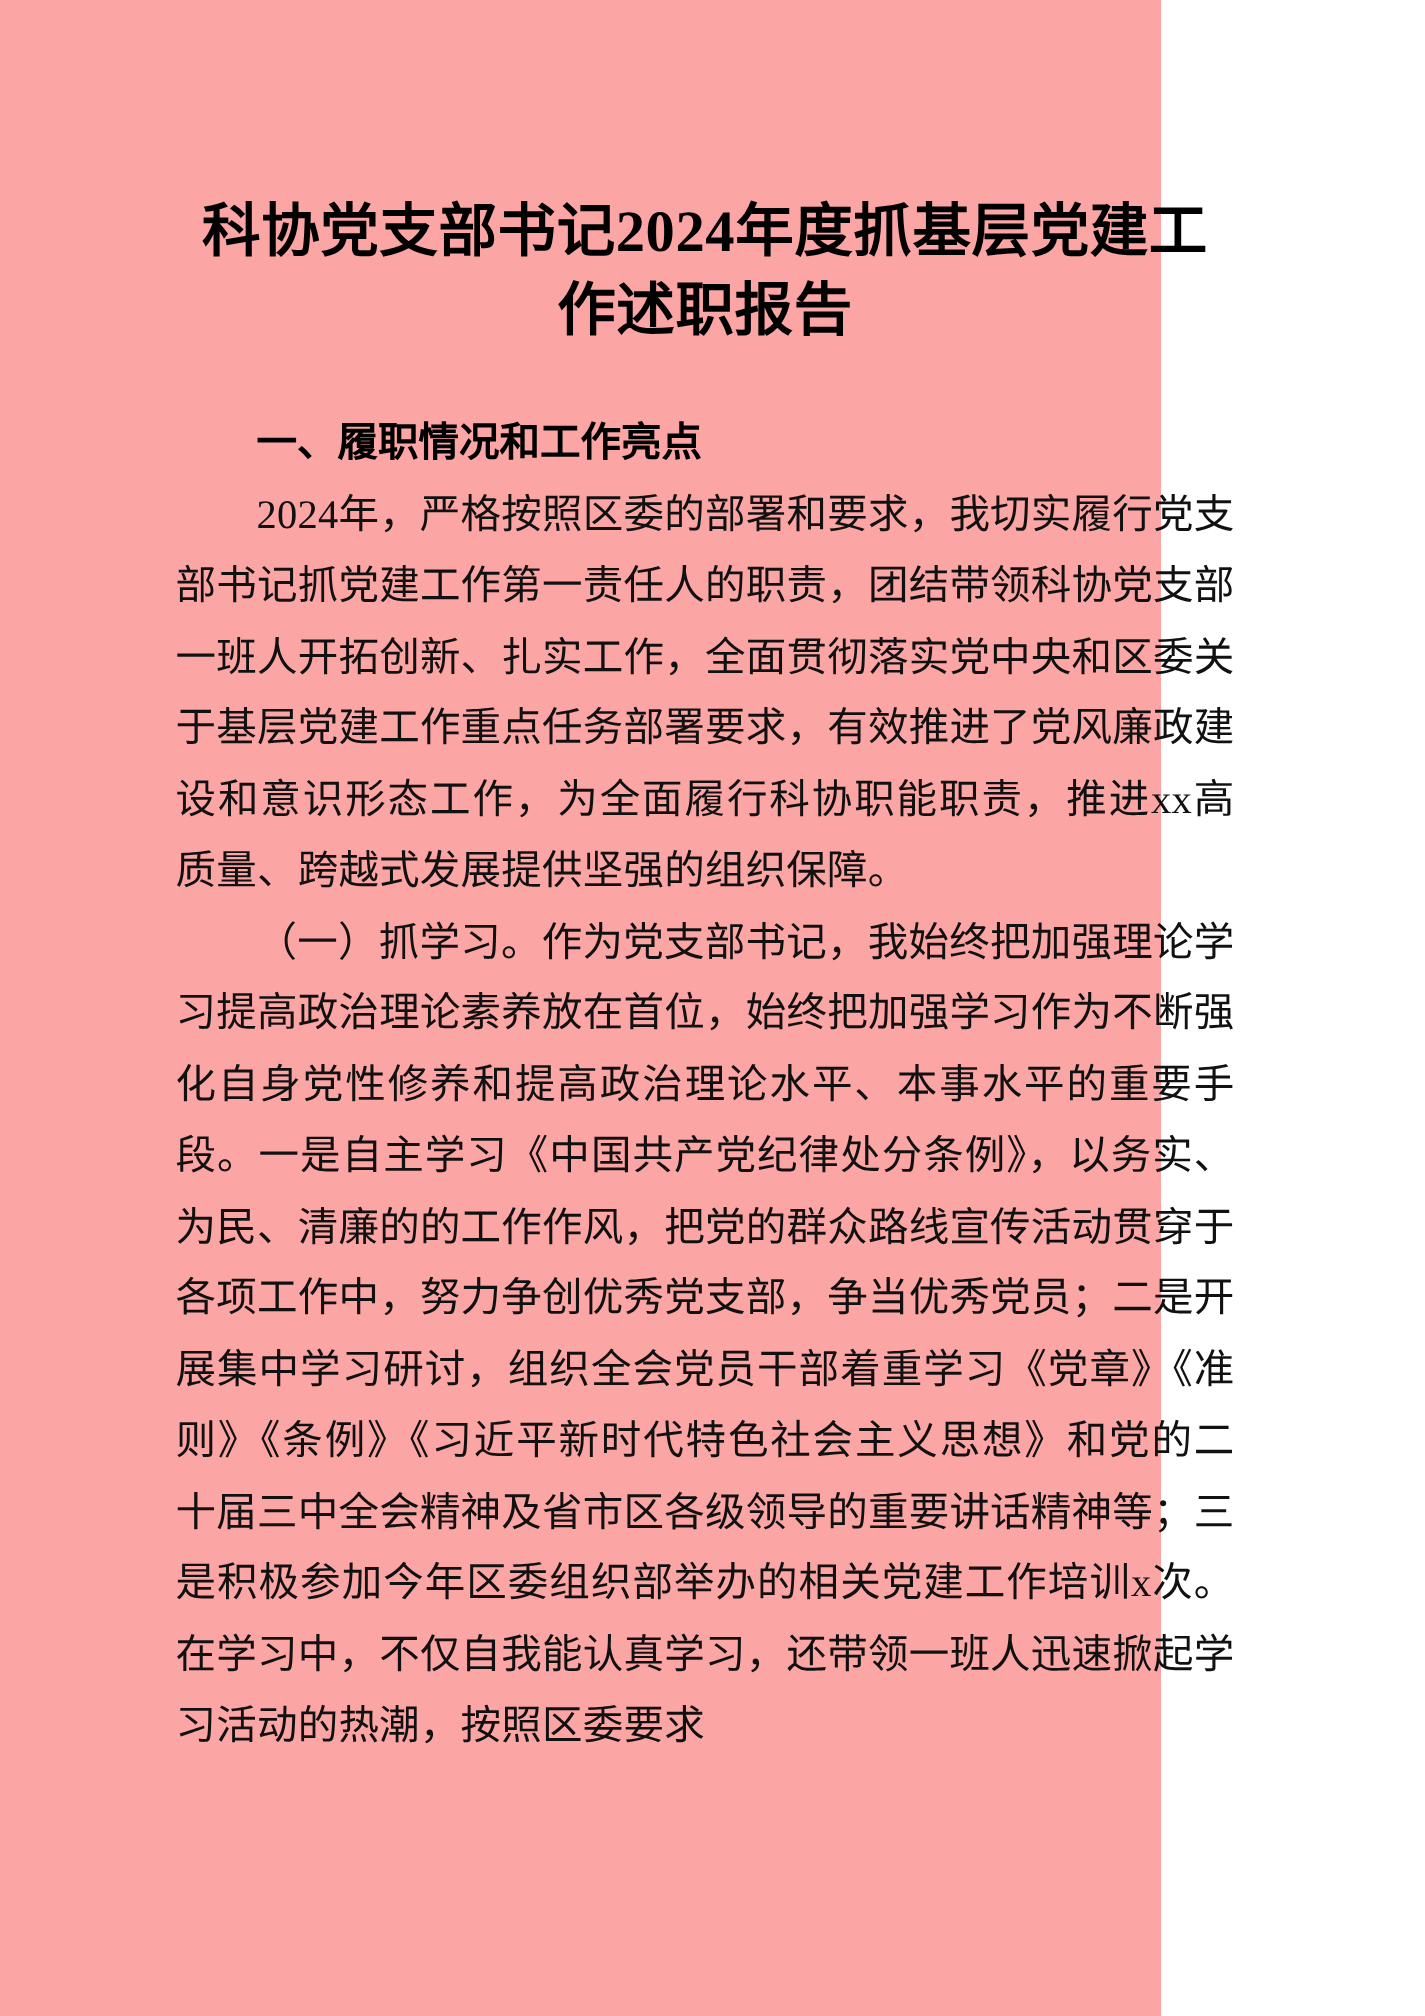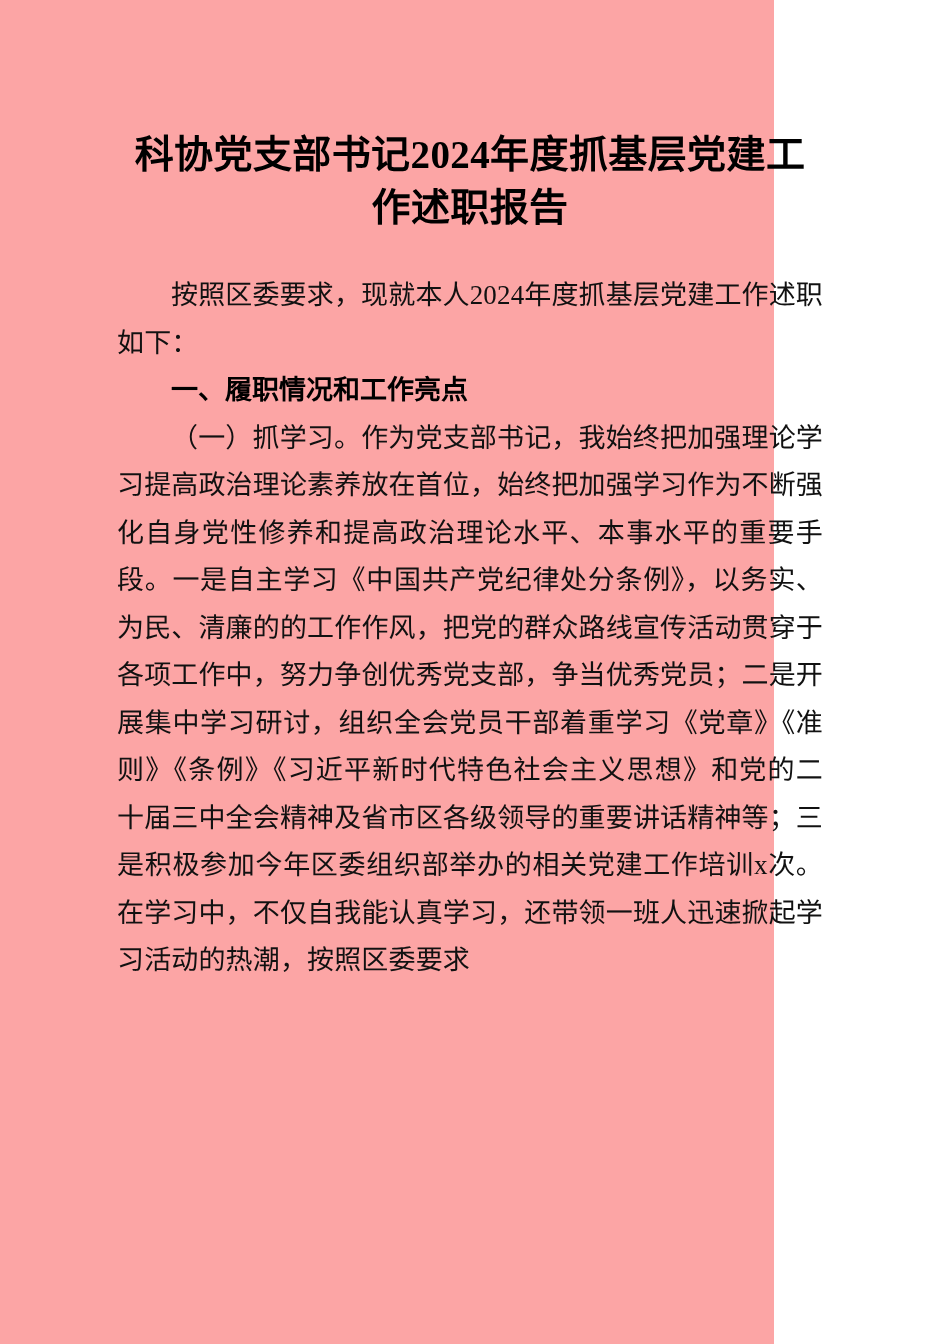--- a/index.html
+++ b/index.html
@@ -86,22 +86,22 @@
 </head>
 <body style="background: rgb(255, 255, 255); color: rgb(0, 0, 0);">
 
 <div class="page">
   <div class="page-inner">
 
     <h1 class="doc-title">科协党支部书记2024年度抓基层党建工作述职报告</h1>
 
     <div class="body-block">
 
-      <p class="para">按照区委要求，现就本人2024年度抓基层党建工作述职如下：</p>
 
       <h2 class="section-heading">一、履职情况和工作亮点</h2>
 
+      <p class="para">2024年，严格按照区委的部署和要求，我切实履行党支部书记抓党建工作第一责任人的职责，团结带领科协党支部一班人开拓创新、扎实工作，全面贯彻落实党中央和区委关于基层党建工作重点任务部署要求，有效推进了党风廉政建设和意识形态工作，为全面履行科协职能职责，推进xx高质量、跨越式发展提供坚强的组织保障。</p>
 
       <p class="para">（一）抓学习。作为党支部书记，我始终把加强理论学习提高政治理论素养放在首位，始终把加强学习作为不断强化自身党性修养和提高政治理论水平、本事水平的重要手段。一是自主学习《中国共产党纪律处分条例》，以务实、为民、清廉的的工作作风，把党的群众路线宣传活动贯穿于各项工作中，努力争创优秀党支部，争当优秀党员；二是开展集中学习研讨，组织全会党员干部着重学习《党章》《准则》《条例》《习近平新时代特色社会主义思想》和党的二十届三中全会精神及省市区各级领导的重要讲话精神等；三是积极参加今年区委组织部举办的相关党建工作培训x次。在学习中，不仅自我能认真学习，还带领一班人迅速掀起学习活动的热潮，按照区委要求</p>
 
     </div>
   </div>
 </div>
 
 </body></html>

